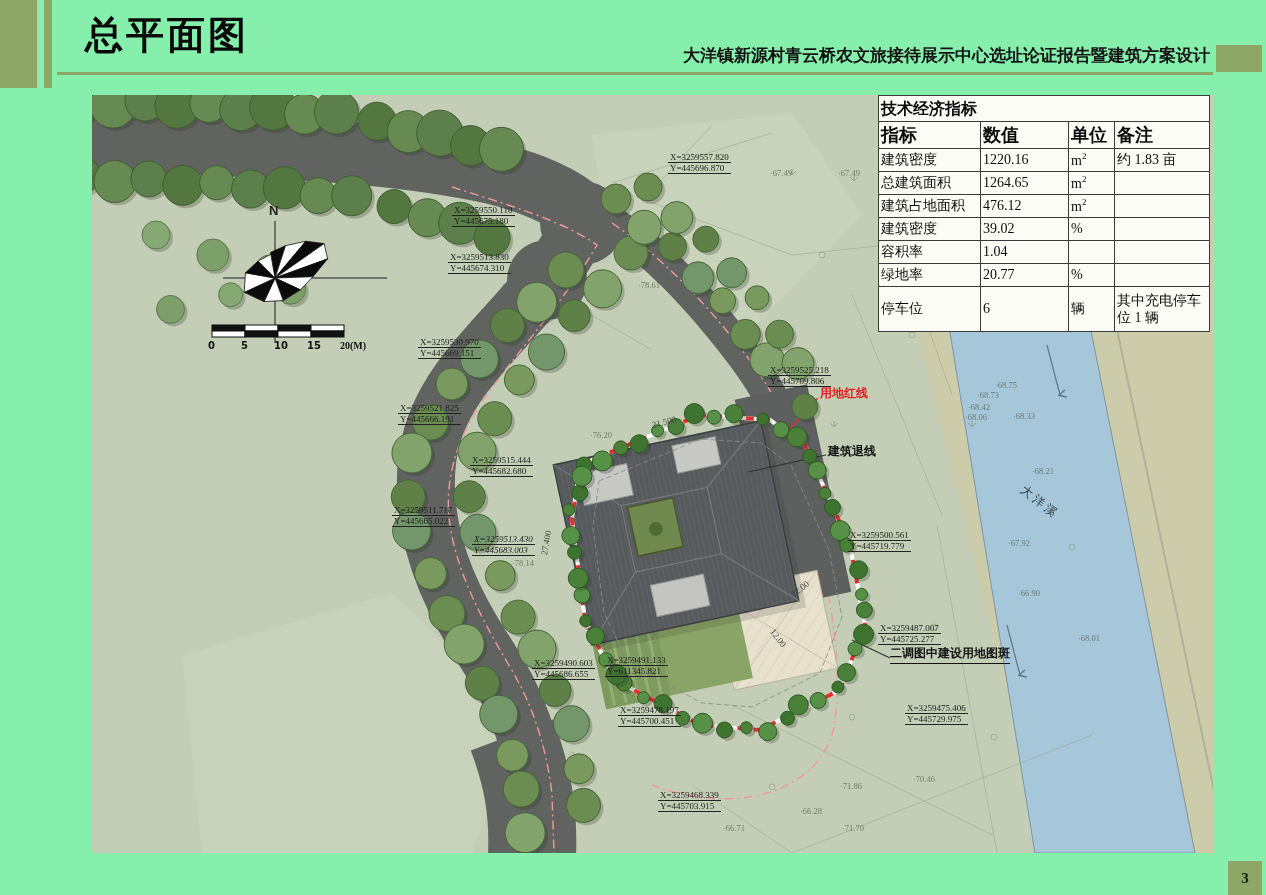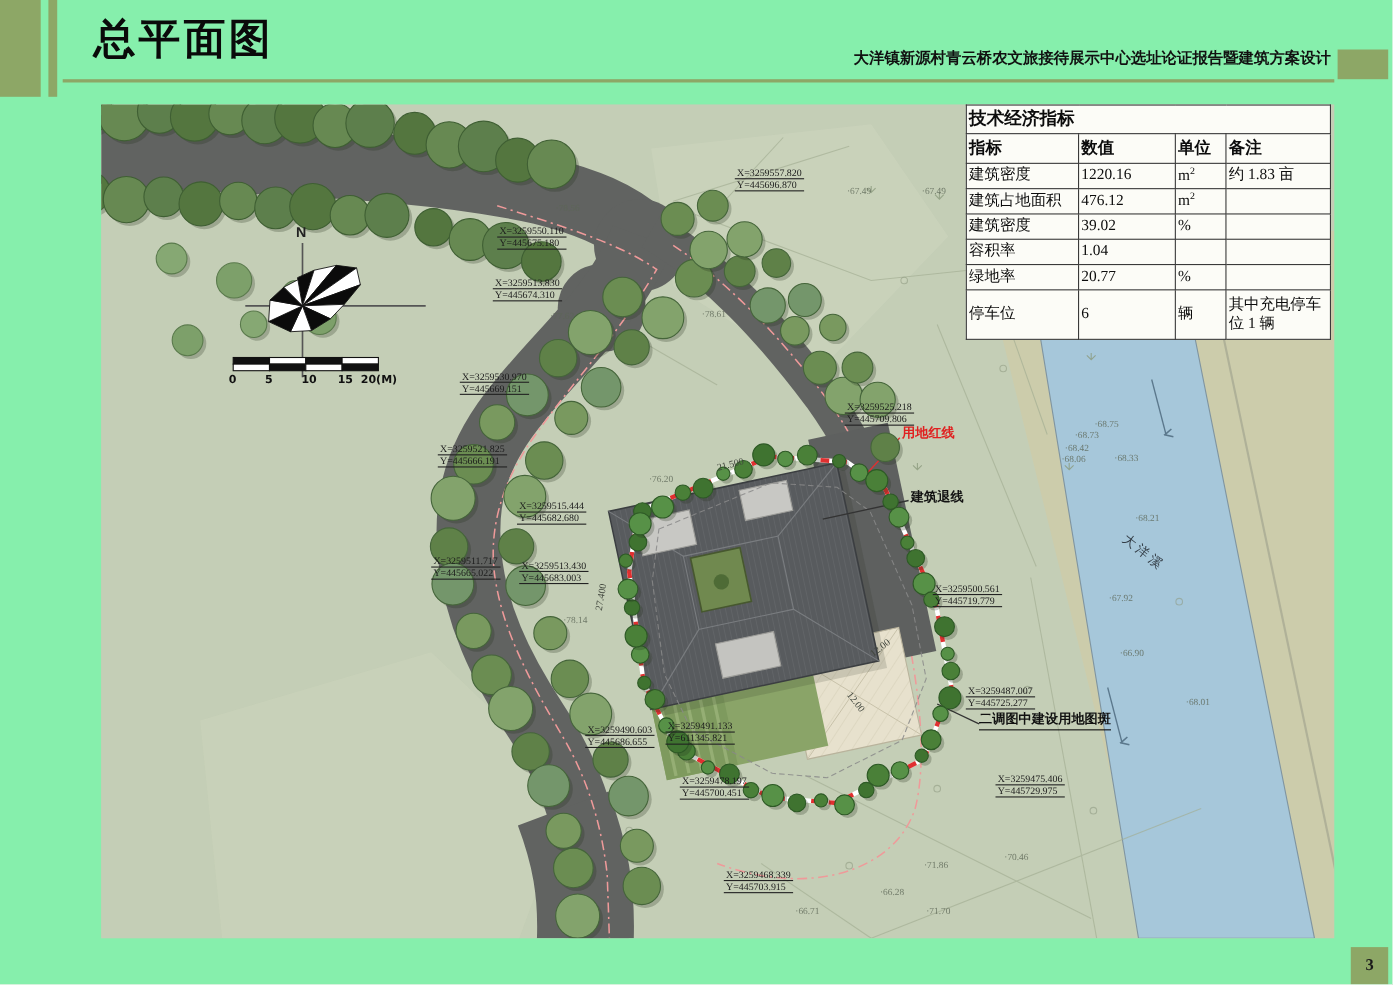--- a/index.html
+++ b/index.html
@@ -4,21 +4,21 @@
 <style>
   html,body{margin:0;padding:0;background:#ffffff;}
   .page{position:relative;width:1266px;height:895px;background:#86efac;overflow:hidden;
         font-family:"Liberation Serif",serif;}
   
   .hblock{position:absolute;background:#8da766;}
   .hblock1{left:0;top:0;width:37px;height:88px;}
   .hblock2{left:44px;top:0;width:8px;height:88px;}
   .title{position:absolute;left:85px;top:10px;font-size:38px;font-weight:bold;color:#0a0a0a;
          letter-spacing:3px;font-family:"Liberation Serif",serif;}
-  .subtitle{position:absolute;right:56px;top:44px;font-size:14px;font-weight:bold;color:#111;
+  .subtitle{position:absolute;right:56px;top:44px;font-size:17px;font-weight:bold;color:#111;
             font-family:"Liberation Sans",sans-serif;}
   .hline{position:absolute;left:57px;top:72px;width:1156px;height:3px;background:#8da766;}
   .hchip{position:absolute;left:1216px;top:45px;width:46px;height:27px;background:#8da766;}
   
   #map{position:absolute;left:92px;top:95px;width:1121px;height:758px;background:#c4ceb6;overflow:hidden;}
   #map svg{position:absolute;left:0;top:0;}
   .coord{position:absolute;font-size:9px;line-height:10px;color:#1c1c1c;white-space:nowrap;
          font-family:"Liberation Serif",serif;z-index:6;}
   .coord span{display:block;border-bottom:1px solid #222;padding:0 2px 0 2px;}
   .elev{position:absolute;font-size:8.5px;color:rgba(92,103,86,0.8);white-space:nowrap;z-index:4;
@@ -37,21 +37,21 @@
            font-family:"Liberation Sans",sans-serif;}
   .scale-label{position:absolute;top:245px;font-size:10px;font-weight:bold;color:#111;z-index:6;
                font-family:"DejaVu Sans",sans-serif;}
   
   #indicators{position:absolute;left:878px;top:95px;width:331px;border-collapse:collapse;
               background:#fcfcf7;z-index:20;table-layout:fixed;
               font-family:"Liberation Serif",serif;}
   #indicators td,#indicators th{border:1px solid #3a3a3a;text-align:left;vertical-align:middle;
               padding:1px 2px;font-size:14px;color:#0c0c0c;line-height:1.25;}
   #indicators .t-title{font-size:16px;font-weight:bold;height:23px;}
-  #indicators .t-head th{font-size:15px;font-weight:bold;height:24px;}
+  #indicators .t-head th{font-size:18px;font-weight:bold;height:24px;}
   #indicators tbody td{height:20px;}
   #indicators tr.last td{height:42px;}
   sup{font-size:9px;}
   
   .pagenum{position:absolute;left:1228px;top:861px;width:34px;height:34px;background:#8da766;
            display:flex;align-items:center;justify-content:center;font-size:15px;font-weight:bold;
            color:#1a1a1a;font-family:"Liberation Serif",serif;}
 </style>
 </head>
 <body>
@@ -491,21 +491,21 @@
           <rect x="219" y="236" width="33" height="6" fill="#111"></rect>
       </g>
     </svg>
 
     <div class="n-label">N</div>
     <div id="scale-labels">
         <div class="scale-label" style="left: 116px; top: 245px;">0</div>
         <div class="scale-label" style="left: 149px; top: 245px;">5</div>
         <div class="scale-label" style="left: 182px; top: 245px;">10</div>
         <div class="scale-label" style="left: 215px; top: 245px;">15</div>
-        <div class="scale-label" style="left: 236px; top: 245px;">20(M)</div>
+        <div class="scale-label" style="left: 248px; top: 245px; font-family: Liberation Serif, serif;">20(M)</div>
       </div>
     <div id="coord-layer">
         <div class="coord" style="left: 576px; top: 57px;">
           <span>X=3259557.820</span>
           <span>Y=445696.870</span>
         </div>
         <div class="coord" style="left: 360px; top: 110px;">
           <span>X=3259550.110</span>
           <span>Y=445675.180</span>
         </div>
@@ -522,21 +522,21 @@
           <span>Y=445666.191</span>
         </div>
         <div class="coord" style="left: 378px; top: 360px;">
           <span>X=3259515.444</span>
           <span>Y=445682.680</span>
         </div>
         <div class="coord" style="left: 300px; top: 410px;">
           <span>X=3259511.717</span>
           <span>Y=445665.022</span>
         </div>
-        <div class="coord" style="left: 380px; top: 414px;">
+        <div class="coord" style="left: 380px; top: 439px; font-style: italic;">
           <span>X=3259513.430</span>
           <span>Y=445683.003</span>
         </div>
         <div class="coord" style="left: 676px; top: 270px;">
           <span>X=3259525.218</span>
           <span>Y=445709.806</span>
         </div>
         <div class="coord" style="left: 756px; top: 435px;">
           <span>X=3259500.561</span>
           <span>Y=445719.779</span>
@@ -620,20 +620,26 @@
         </tr>
     </thead>
     <tbody id="ind-body">
         <tr>
           <td>建筑密度</td>
           <td>1220.16</td>
           <td>m<sup>2</sup></td>
           <td>约 1.83 亩</td>
         </tr>
         <tr>
+          <td>总建筑面积</td>
+          <td>1264.65</td>
+          <td>m<sup>2</sup></td>
+          <td></td>
+        </tr>
+        <tr>
           <td>建筑占地面积</td>
           <td>476.12</td>
           <td>m<sup>2</sup></td>
           <td></td>
         </tr>
         <tr>
           <td>建筑密度</td>
           <td>39.02</td>
           <td>%</td>
           <td></td>

